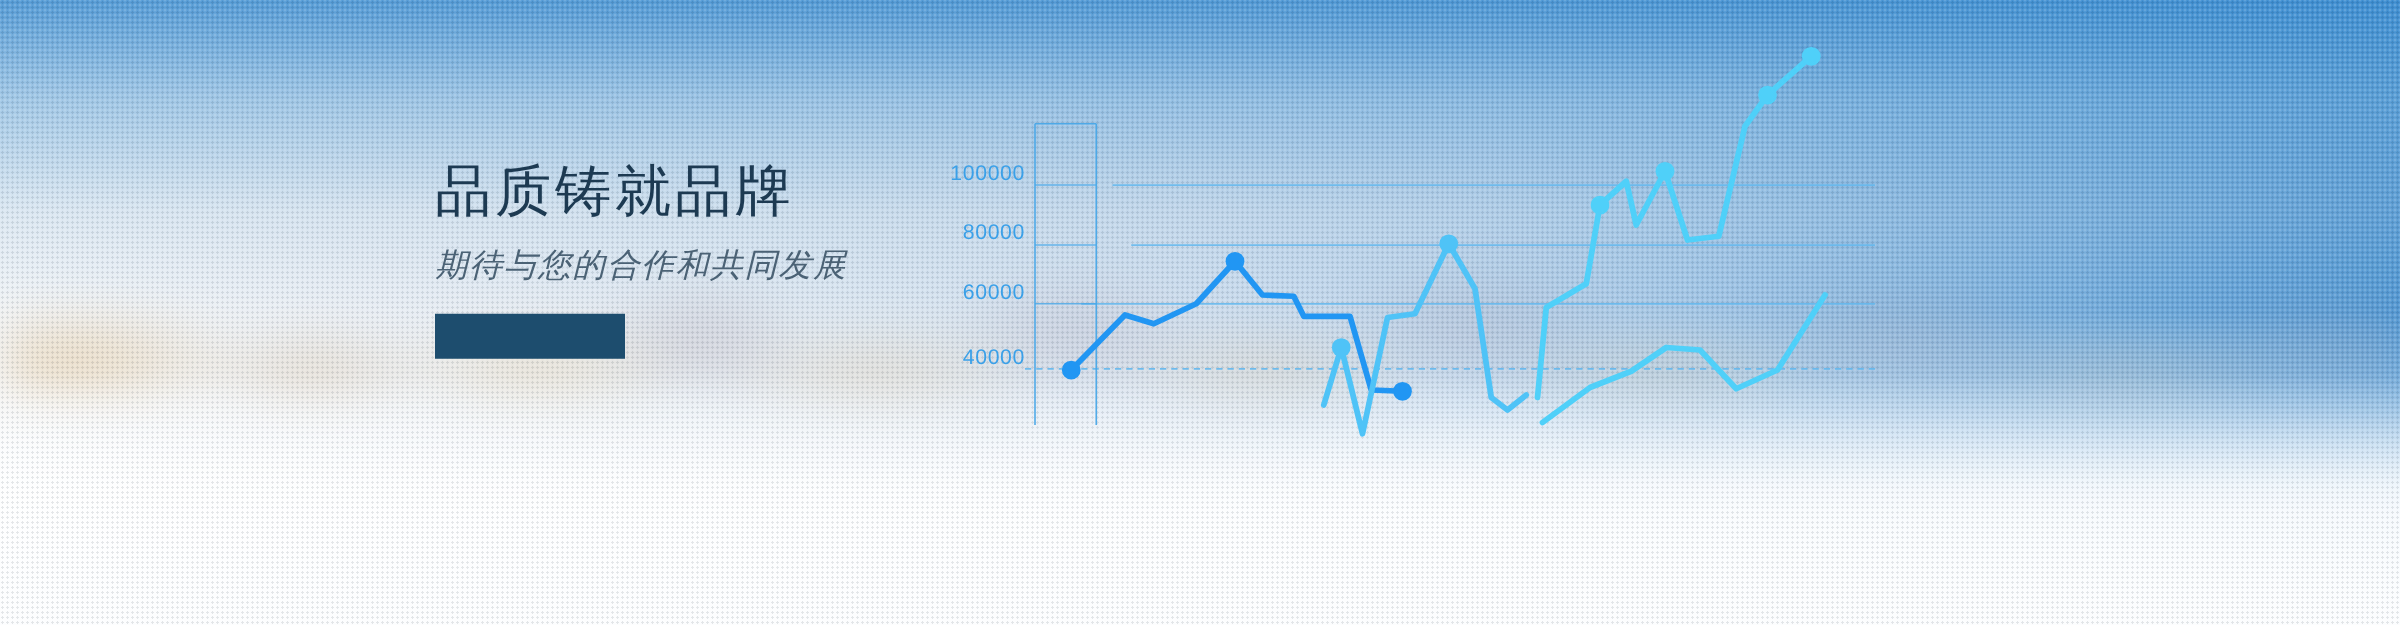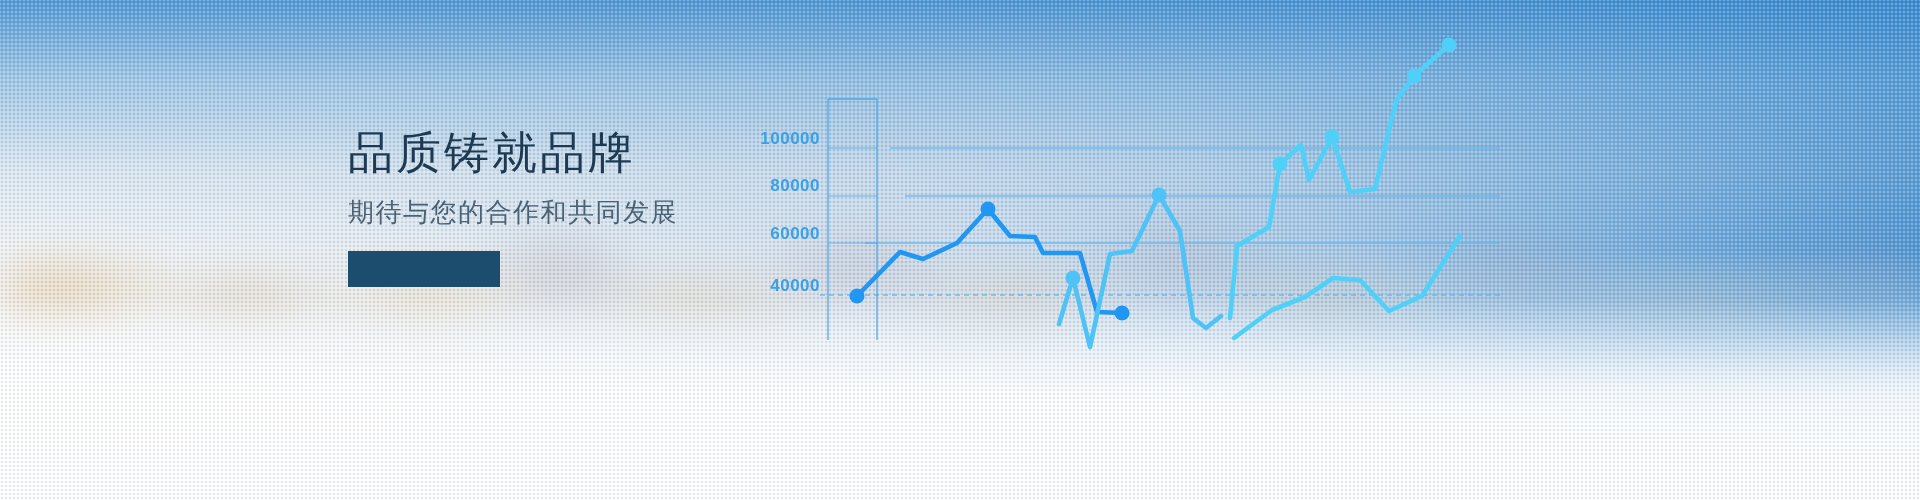--- a/index.html
+++ b/index.html
@@ -104,20 +104,21 @@
     white-space:nowrap;
   }
   .subhead {
     margin-top:18px;
     font-size:26px;
     line-height:1.2;
     letter-spacing:1.5px;
     color:#4b6275;
     font-weight:400;
     white-space:nowrap;
+    font-style:italic;
   }
   .tagline {
     margin-top:7px;
     font-size:13px;
     letter-spacing:0.2px;
     color:#5d6f80;
     font-weight:400;
     white-space:nowrap;
   }
   .cta-button {
@@ -132,21 +133,21 @@
     letter-spacing:1px;
     text-align:center;
     line-height:36px;
     padding:0;
   }
 
   
   .chart-wrap {
     position:absolute;
     left:760px; top:0;
-    width:1160px; height:500px;font-weight:bold;
+    width:1160px; height:500px;
   }
   .chart-svg { display:block; width:1160px; height:500px; }
   .ytick {
     font-family:"Liberation Sans","DejaVu Sans",sans-serif;
     font-size:17px;
     fill:#3aa0e8;
     letter-spacing:0.5px;
   }
 </style>
 </head>

